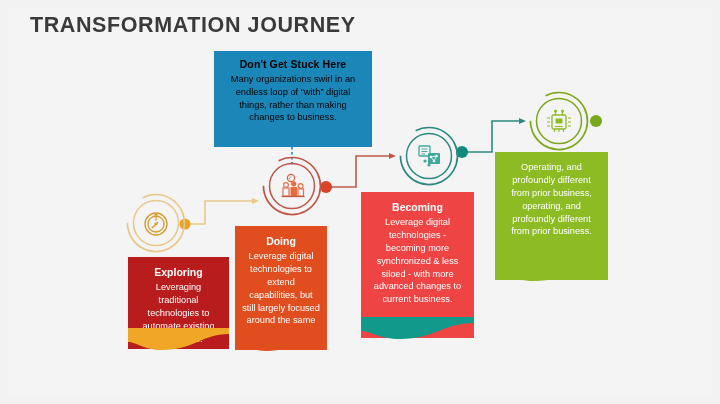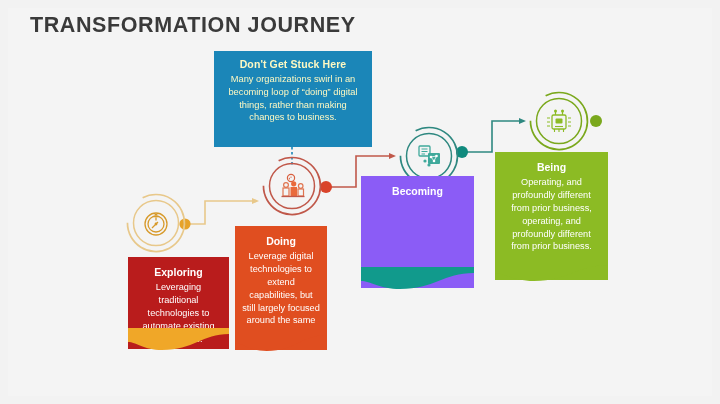--- a/index.html
+++ b/index.html
@@ -40,21 +40,21 @@
   }
 
   
   #callout {
     position: absolute;
     left: 214px; top: 51px;
     width: 158px; height: 96px;
     background: #1b86b8;
     padding: 7px 9px 4px 9px;
     text-align: center;
-    color: #fef9c3;
+    color: #000000;
   }
   #callout .c-title {
     font-size: 10.5px; font-weight: bold;
     margin-bottom: 3px;
     letter-spacing: .1px;
   }
   #callout .c-body {
     font-size: 9.3px;
     line-height: 1.38;
   }
@@ -113,21 +113,21 @@
     <polygon points="519,118 526,121 519,124" fill="#2e8880"></polygon>
     <circle cx="462" cy="152" r="6" fill="#0f8a7d"></circle>
 
     <circle cx="596" cy="121" r="6" fill="#7aa81c"></circle>
 
     <line x1="292" y1="147" x2="292" y2="167" stroke="#1b86b8" stroke-width="1.6" stroke-dasharray="2.5 2.5"></line>
   </svg>
 
   <div id="callout">
     <div class="c-title">Don't Get Stuck Here</div>
-    <div class="c-body">Many organizations swirl in an becoming loop of “doing” digital things, rather than making changes to business.</div>
+    <div class="c-body">Many organizations swirl in an endless loop of “with” digital things, rather than making changes to business.</div>
   </div>
 
   <div class="stage-circle" style="left:125px; top:192px;">
     <svg viewBox="0 0 62 62" width="62" height="62" xmlns="http://www.w3.org/2000/svg">
       <path d="M31 2.5 a28.5 28.5 0 1 1 -0.1 0" fill="none" stroke="#e8c88a" stroke-width="1.7" stroke-dasharray="148 31" transform="rotate(-28 31 31)"></path>
       <circle cx="31" cy="31" r="22.5" fill="none" stroke="#e8c88a" stroke-width="1.5"></circle>
       <g stroke="#d79a2b" stroke-width="1.3" fill="none">
         <circle cx="31" cy="32" r="11"></circle>
         <circle cx="31" cy="32" r="8"></circle>
         <path d="M27 36 L33 30 M31 28.5 L31 25.5 M28.5 24.5 h5 M29.6 22.5 h2.8"></path>
@@ -185,22 +185,23 @@
         <circle cx="33" cy="32" r="1.3" fill="#ffffff"></circle>
         <circle cx="38.5" cy="31" r="1.3" fill="#ffffff"></circle>
         <circle cx="36" cy="36" r="1.3" fill="#ffffff"></circle>
         <path d="M33 32 L38.5 31 M33 32 L36 36 M38.5 31 L36 36" stroke="#ffffff" stroke-width=".8" fill="none"></path>
         <circle cx="27" cy="36" r="1.6" fill="#3fa99b"></circle>
         <circle cx="31" cy="40" r="1.6" fill="#3fa99b"></circle>
       </g>
     </svg>
   </div>
 
-  <div class="stage-card" style="left:361px; top:176px; width:113px; height:112px; background:#8b5cf6;">
+  <div class="stage-card" style="left:361px; top:192px; width:113px; height:146px; background:#ef4444;">
     <div class="s-title">Becoming</div>
+    <div class="s-body">Leverage digital technologies - becoming more synchronized &amp; less siloed - with more advanced changes to current business.</div>
     <div class="card-wave" style="height:22px;">
       <svg viewBox="0 0 113 22" preserveAspectRatio="none">
         <path d="M0 0 L113 0 L113 6 C82 6 74 22 39 22 C19 22 9 14 0 14 Z" fill="#119a8c"></path>
       </svg>
     </div>
   </div>
 
   <div class="stage-circle" style="left:528px; top:90px;">
     <svg viewBox="0 0 62 62" width="62" height="62" xmlns="http://www.w3.org/2000/svg">
       <path d="M31 2.5 a28.5 28.5 0 1 1 -0.1 0" fill="none" stroke="#7aa81c" stroke-width="1.7" stroke-dasharray="148 31" transform="rotate(-28 31 31)"></path>
@@ -212,21 +213,20 @@
         <path d="M27.5 22 v3 M34.5 22 v3" stroke-width="1.2"></path>
         <circle cx="27.5" cy="21" r="1.5" fill="#8cbb24" stroke="none"></circle>
         <circle cx="34.5" cy="21" r="1.5" fill="#8cbb24" stroke="none"></circle>
         <path d="M22 28 h-3 M22 32 h-3 M22 36 h-3 M40 28 h3 M40 32 h3 M40 36 h3" stroke-width="1.1"></path>
         <path d="M26.5 39 v3 M31 39 v3 M35.5 39 v3" stroke-width="1.1"></path>
       </g>
     </svg>
   </div>
 
   <div class="stage-card" style="left:495px; top:152px; width:113px; height:128px; background:#8cbb24;">
-    <div class="s-title">Being</div>
     <div class="s-body">Operating, and profoundly different from prior business, operating, and profoundly different from prior business.</div>
     <div class="card-wave" style="height:22px;">
       <svg viewBox="0 0 113 22" preserveAspectRatio="none">
         <path d="M0 0 L113 0 L113 6 C82 6 74 22 39 22 C19 22 9 14 0 14 Z" fill="#8cbb24"></path>
       </svg>
     </div>
   </div>
 
 </div>
 

